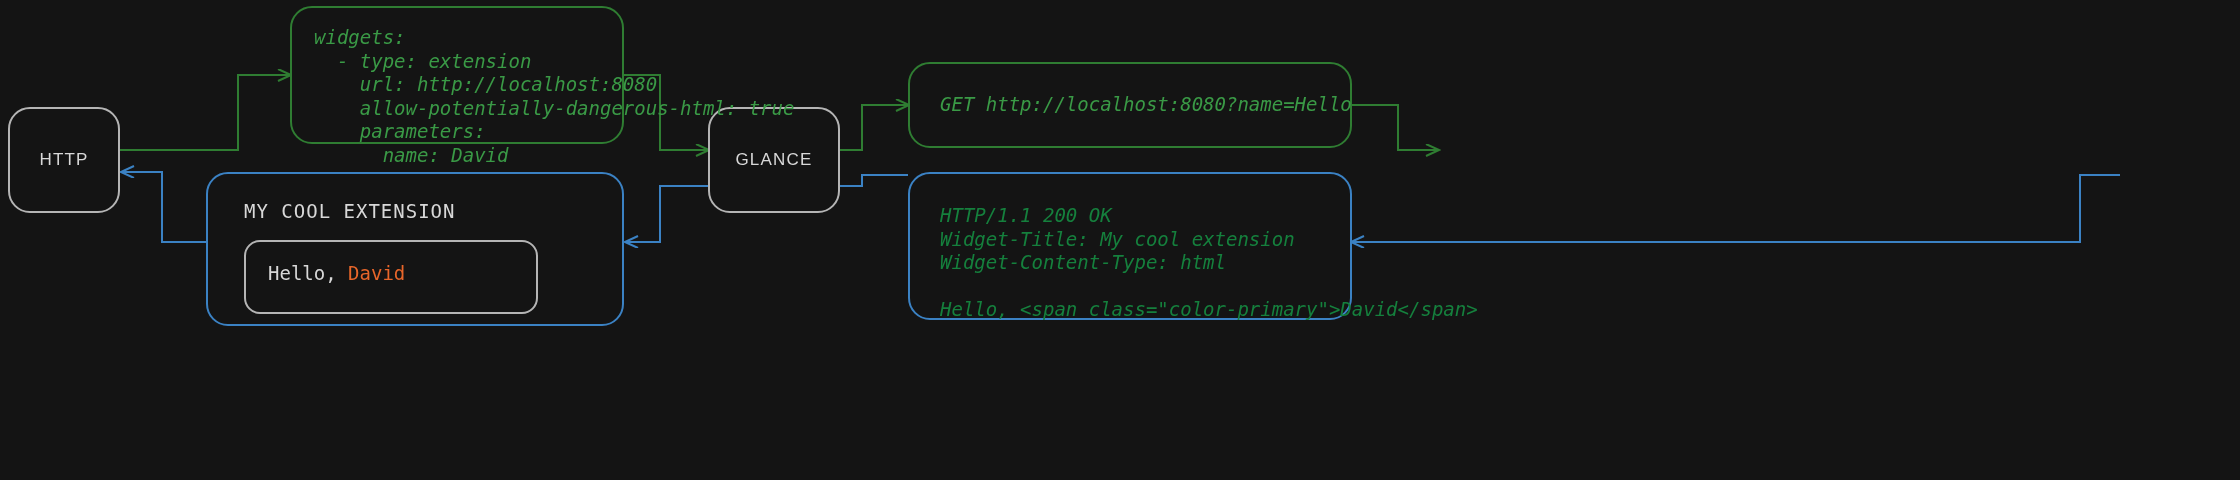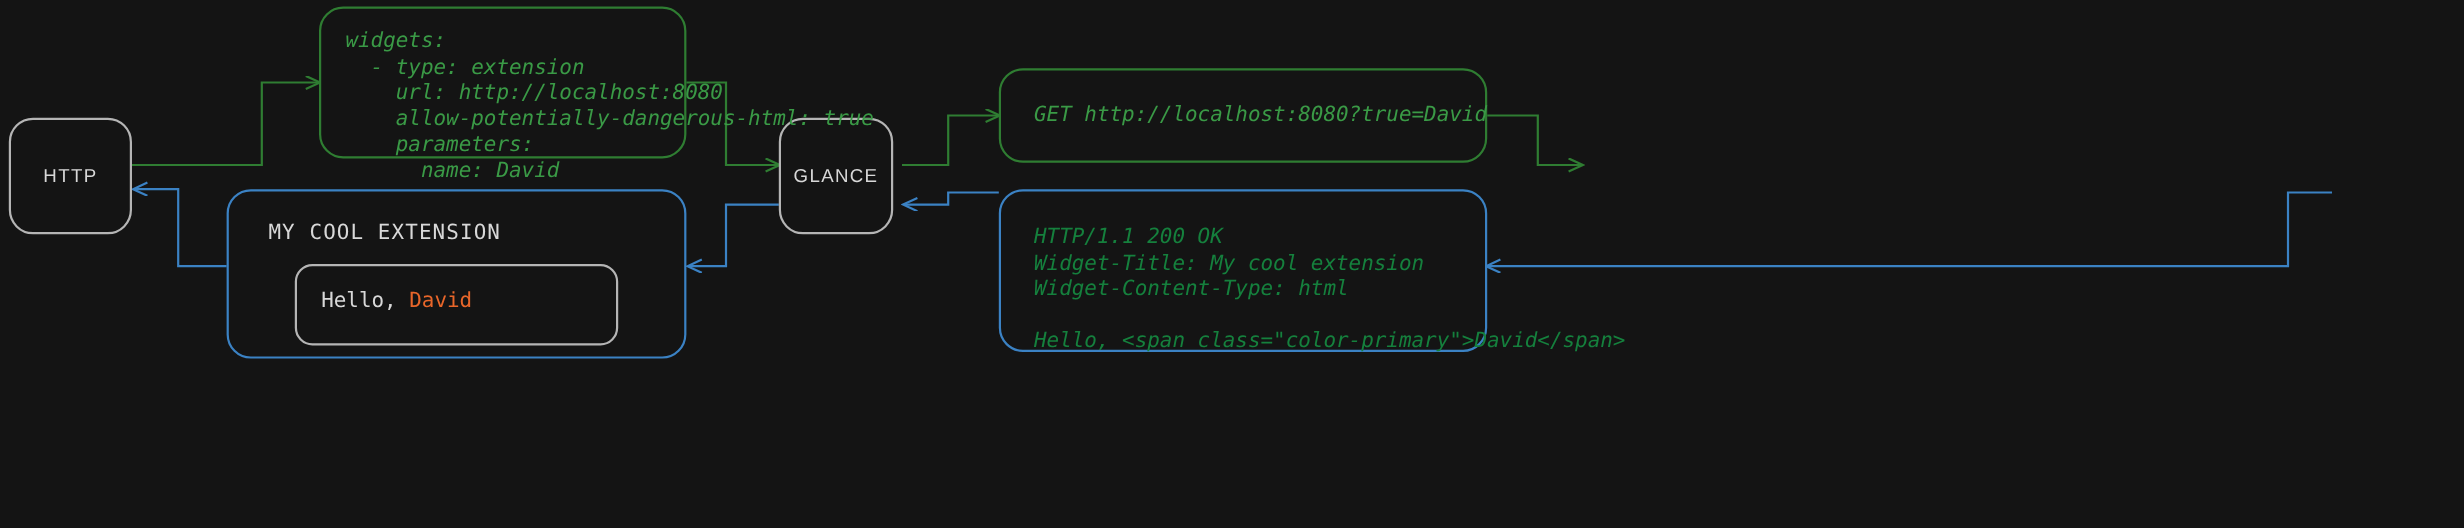--- a/index.html
+++ b/index.html
@@ -112,46 +112,46 @@
 
     <path d="M708,186 L660,186 L660,242 L626,242" fill="none" stroke="#3b82c4" stroke-width="2" marker-end="url(#arrow-blue)"></path>
 
     <path d="M206,242 L162,242 L162,172 L122,172" fill="none" stroke="#3b82c4" stroke-width="2" marker-end="url(#arrow-blue)"></path>
   </svg>
 
   <div class="node" style="left:8px; top:107px; width:112px; height:106px;">
     <span>HTTP</span>
   </div>
 
-  <div class="node" style="left:708px; top:107px; width:104px; height:106px;justify-content:center;">
+  <div class="node" style="left:708px; top:107px; width:132px; height:106px;justify-content:center;">
     <span>GLANCE</span>
   </div>
 
 
   <div class="msgbox green" style="left:290px; top:6px; width:334px; height:138px; padding:18px 0 0 22px;">
     <pre class="code green">widgets:
   - type: extension
     url: http://localhost:8080
     allow-potentially-dangerous-html: true
     parameters:
       name: David</pre>
   </div>
 
   <div class="msgbox green" style="left:908px; top:62px; width:444px; height:86px; padding:0; display:flex; align-items:center;">
-    <pre class="code green" style="margin-left:30px;">GET http://localhost:8080?true=David</pre>
+    <pre class="code green" style="margin-left:30px;">GET http://localhost:8080?name=Hello</pre>
   </div>
 
   <div class="msgbox blue" style="left:908px; top:172px; width:444px; height:148px; padding:0;">
     <pre class="code blue" style="margin:30px 0 0 30px;">HTTP/1.1 200 OK
 Widget-Title: My cool extension
 Widget-Content-Type: html
 
 Hello, &lt;span class="color-primary"&gt;David&lt;/span&gt;</pre>
   </div>
 
   <div class="msgbox blue" style="left:206px; top:172px; width:418px; height:154px; padding:26px 28px 0 36px;">
     <div class="widget-title">MY COOL EXTENSION</div>
-    <div class="widget-card" style="width:294px; height:74px; padding:20px 22px;margin-left:24px;">
+    <div class="widget-card" style="width:294px; height:74px; padding:20px 22px;">
       <div class="widget-body"><span>Hello, </span><span class="accent">David</span></div>
     </div>
   </div>
 
 </div>
 
 </body></html>

